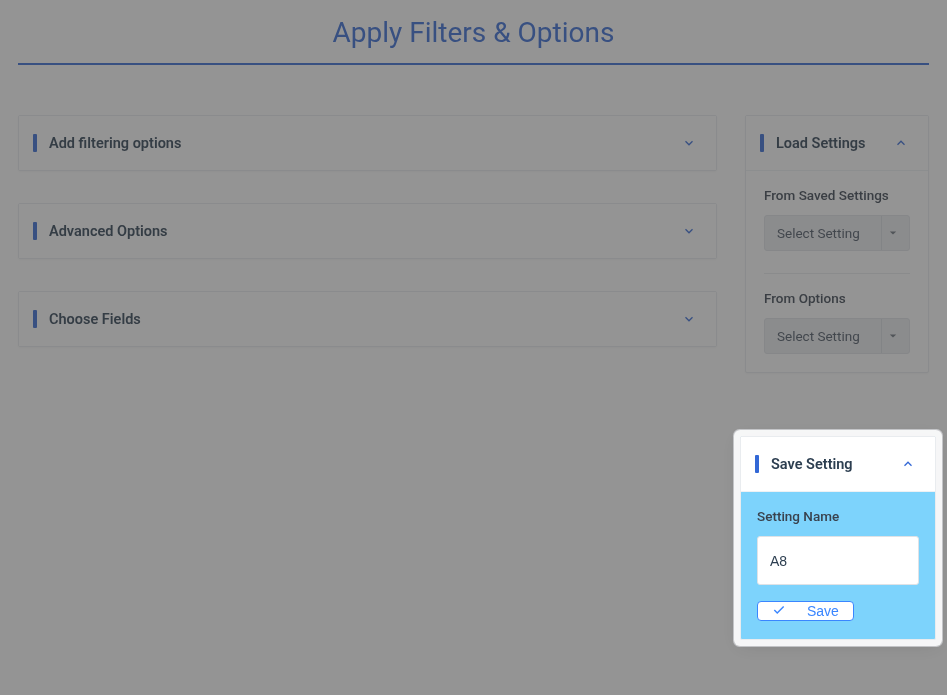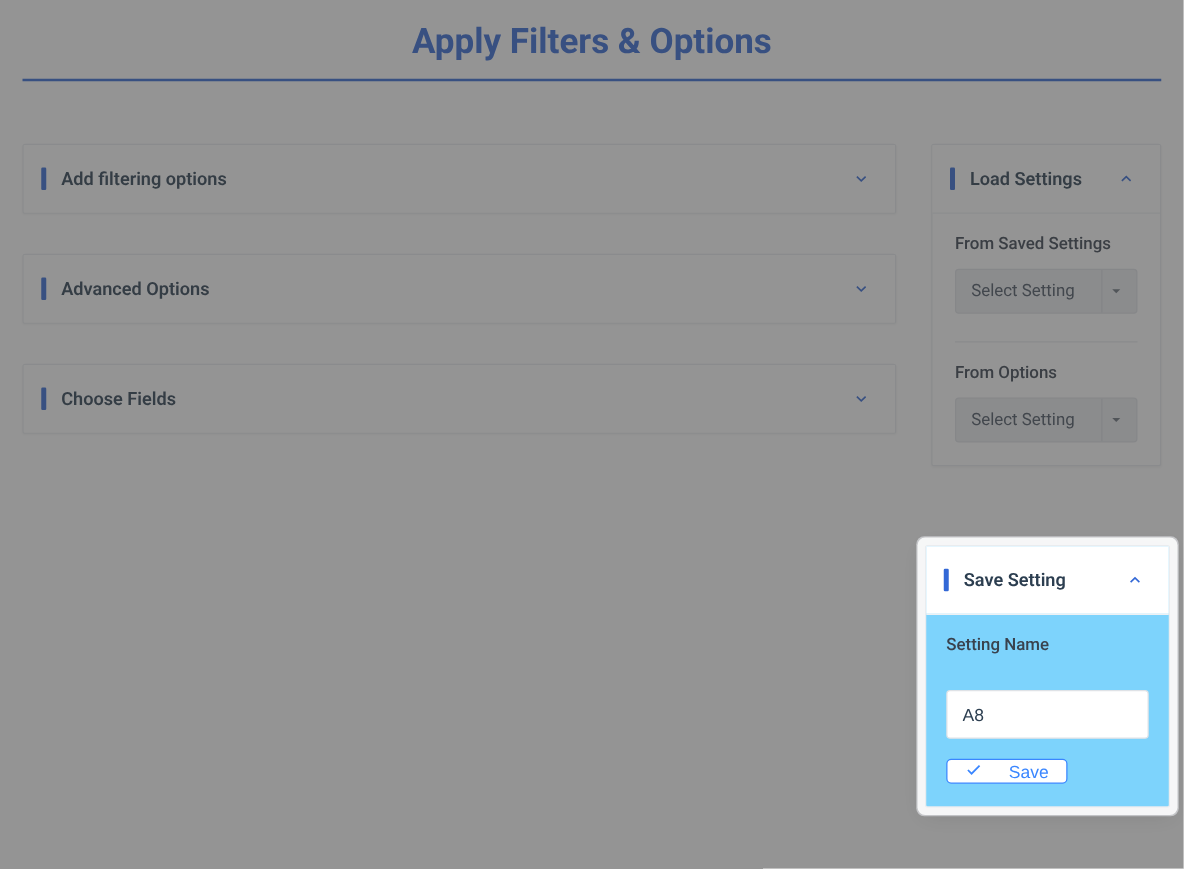--- a/index.html
+++ b/index.html
@@ -23,21 +23,21 @@
     position: absolute;
     inset: 0;
     background: rgba(60,60,60,0.55);
     pointer-events: none;
     z-index: 50;
   }
   .page-title {
     text-align: center;
     color: #3368d6;
     font-size: 28px;
-    font-weight: 700;
+    font-weight: 400;
     padding: 16px 0 14px;
   }
   .title-rule {
     height: 2px;
     background: #3368d6;
     margin: 0 0 50px;
   }
   .columns {
     display: flex;
     gap: 28px;
@@ -117,28 +117,27 @@
     border-left: 1px solid #d8dce1;
   }
   .select .caret-box svg { width: 8px; height: 8px; fill: #6b737d; }
   .divider {
     height: 1px;
     background: #e8eaee;
     margin: 22px 0 0;
   }
   .text-input {
     width: 100%;
-    height: 39px;
+    height: 49px;
     border: 1px solid #dfe2e6;
     border-radius: 3px;
     padding: 0 12px;
     font-size: 14px;
     color: #2c3e50;
     background: #fff;
-    margin-top: 16px;
   }
   .save-btn {
     margin-top: 16px;
     display: inline-flex;
     align-items: center;
     gap: 21px;
     border: 1.5px solid #3a86ff;
     background: #fff;
     color: #3a86ff;
     border-radius: 4px;

